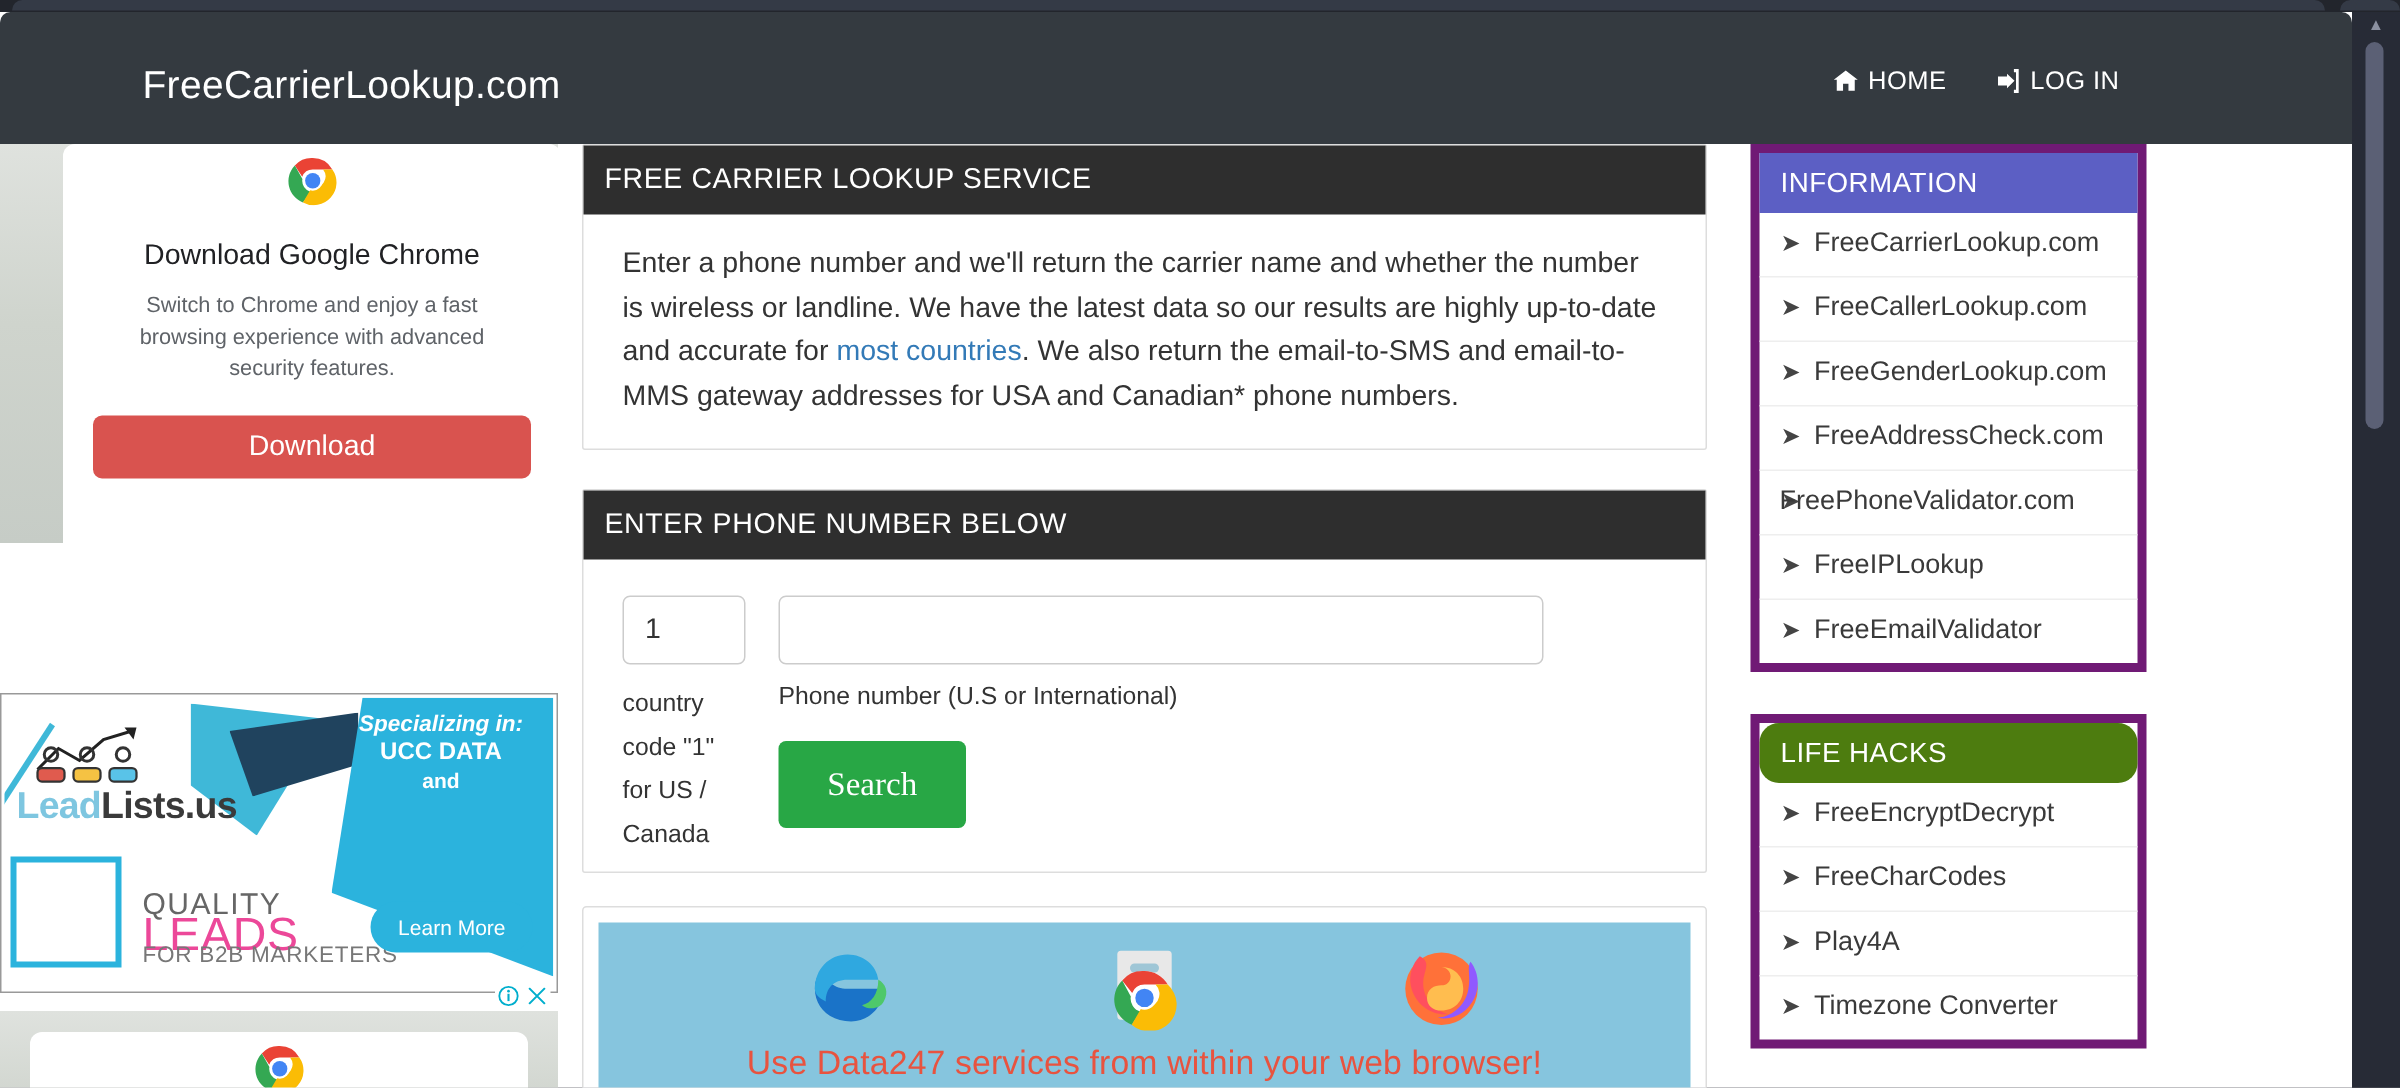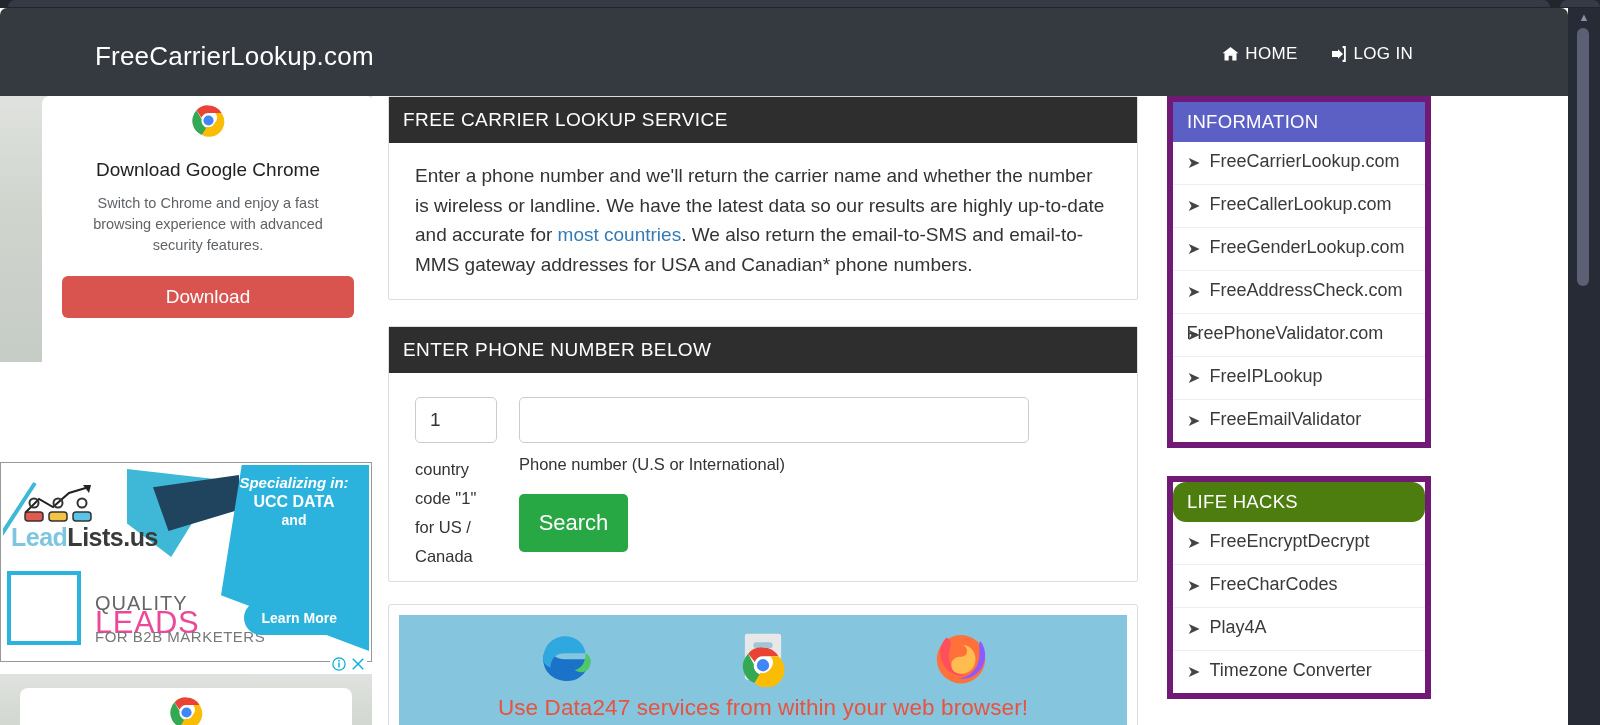--- a/index.html
+++ b/index.html
@@ -222,25 +222,25 @@
     font-family: "Liberation Sans", sans-serif;
   }
   #country-code-hint {
     width: 82px; margin-top: 12px;
     font-size: 16.5px; line-height: 29px; color: #333333;
   }
   #phone-field-hint {
     margin-top: 12px; font-size: 16.5px; color: #333333;
   }
   #search-button {
-    margin-top: 20px; width: 109px; height: 58px;
+    margin-top: 20px; width: 125px; height: 58px;
     background: #28a745; color: #ffffff;
     border: none; border-radius: 5px;
     font-size: 22px; cursor: pointer;
-    font-family: Liberation Sans, sans-serif;
+    font-family: Liberation Serif, serif;
   }
 
   #promo-panel {
     margin-top: 22px;
     border: 1px solid #dddddd; border-radius: 3px;
     background: #ffffff; padding: 10px;
   }
   #promo-inner {
     background: #86c5de; padding: 14px 10px 10px 10px;
     text-align: center;
@@ -367,21 +367,21 @@
             <div class="l1">Specializing in:</div>
             <div class="l2">UCC DATA</div>
             <div class="l3">and</div>
           </div>
 
           <div class="ll-frame"></div>
           <div class="ll-quality">QUALITY</div>
           <div class="ll-leads">LEADS</div>
           <div class="ll-b2b">FOR B2B MARKETERS</div>
 
-          <div style="position:absolute; right:14px; bottom:24px; background:#2bb3dd; color:#fff; border-radius:18px; padding:9px 18px; font-size:14px; font-weight:bold;">Learn More</div>
+          <div style="position:absolute; right:14px; bottom:24px; background:#2bb3dd; color:#fff; border-radius:18px; padding:9px 18px; font-size:14px; font-weight:normal;">Learn More</div>
         </div>
       </div>
 
       <div id="ad-badges">
         <span class="adchoice-icon">
           <svg width="14" height="14" viewBox="0 0 16 16">
             <circle cx="8" cy="8" r="7" fill="none" stroke="#00aecd" stroke-width="1.4"></circle>
             <circle cx="8" cy="4.3" r="1" fill="#00aecd"></circle>
             <rect x="7.2" y="6.3" width="1.6" height="5.6" fill="#00aecd"></rect>
           </svg>

